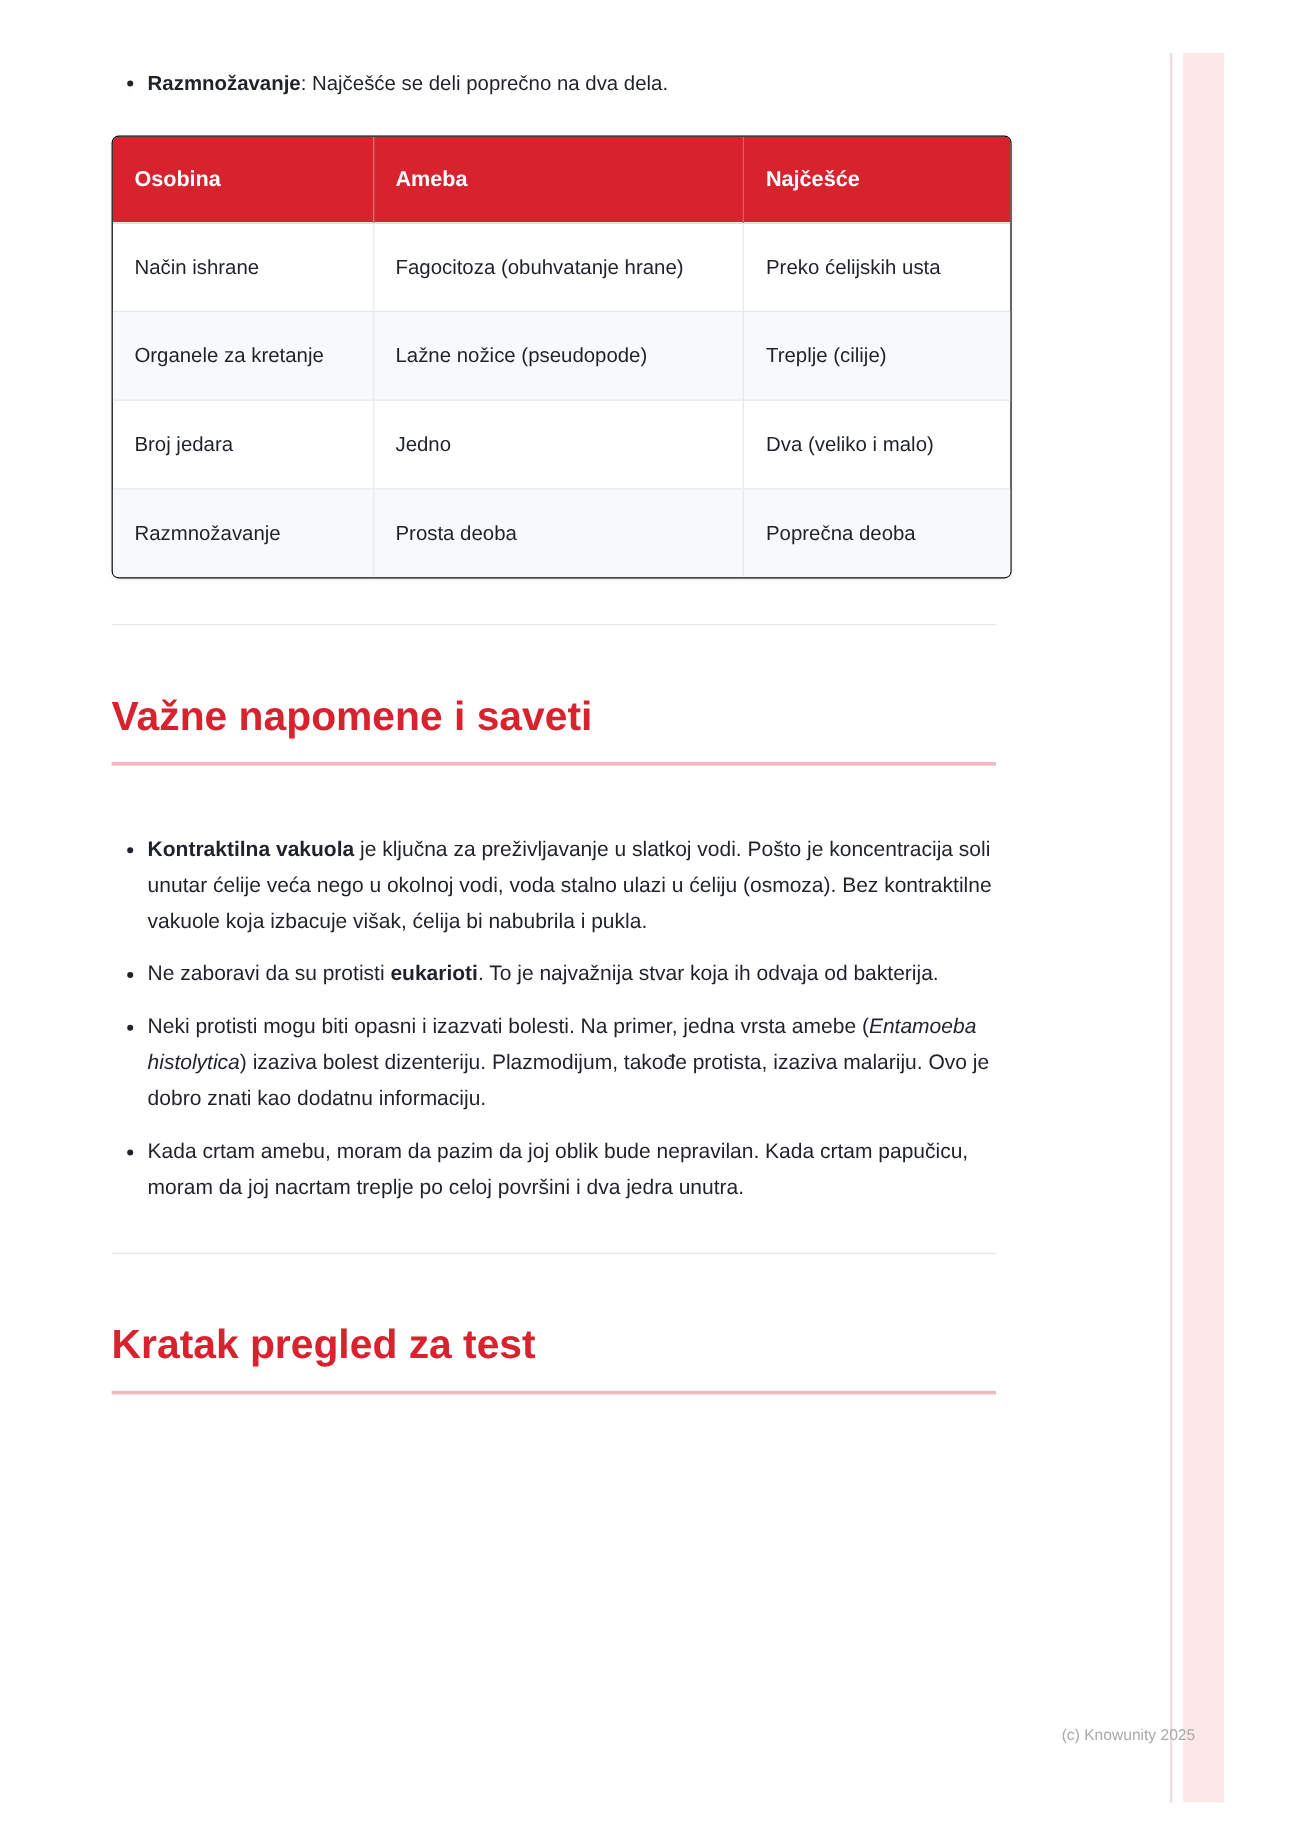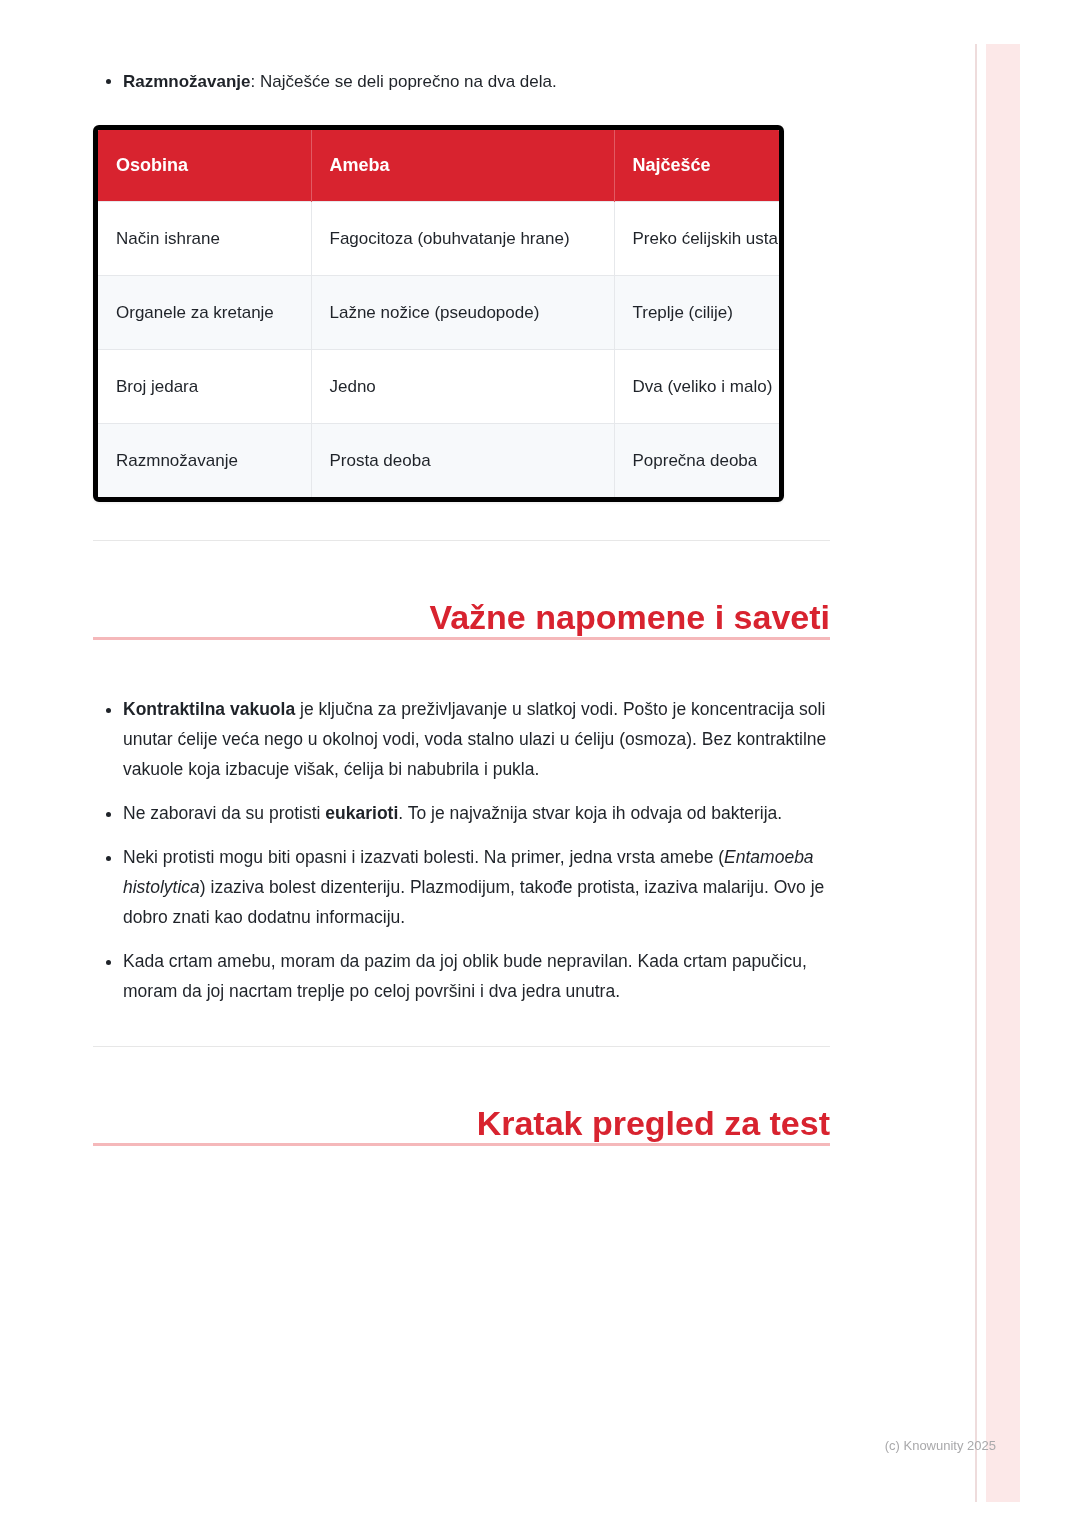--- a/index.html
+++ b/index.html
@@ -19,42 +19,42 @@
   .page {
     position: relative;
     width: 1080px;
     height: 1528px;
     background: #ffffff;
     overflow: hidden;
   }
   .content {
     position: absolute;
     left: 93px;
-    top: 12px;
+    top: 0;
     width: 737px;
   }
 
   ul.bullets { list-style: disc outside; padding-left: 30px; }
   ul.top-bullets { margin-top: 57px; }
   ul.top-bullets li { font-size: 17px; line-height: 26px; }
 
   h3.section-subtitle {
     margin-top: 36px;
     font-size: 24px;
     font-weight: 700;
     color: var(--subheading-red, #e4525c);
   }
 
   .table-wrap {
     margin-top: 30px;
     border-radius: 6px;
     overflow: hidden;
     box-shadow: 0 1px 3px rgba(0,0,0,0.08);
-    border: 5px solid #000000;
-    width: 691px;
+    border: 1px solid #000000;
+    width: 750px;
   }
   table.compare {
     width: 100%;
     border-collapse: collapse;
     table-layout: fixed;
   }
   table.compare col.c1 { width: 213px; }
   table.compare col.c2 { width: 303px; }
   table.compare col.c3 { width: 218px; }
   table.compare th {
@@ -85,22 +85,22 @@
   }
   hr.divider-1 { margin-top: 38px; }
   hr.divider-2 { margin-top: 40px; }
 
   h2.section-title {
     margin-top: 56px;
     font-size: 34px;
     line-height: 40px;
     font-weight: 800;
     color: var(--accent-red, #d8232f);
+    padding-bottom: 18px;
     border-bottom: 3px solid var(--underline-pink, #f5b8ba);
-    text-align: right;
   }
 
   ul.notes { margin-top: 54px; }
   ul.notes li {
     font-size: 17.5px;
     line-height: 30px;
     margin-bottom: 14px;
   }
   .b { font-weight: 700; }
   .i { font-style: italic; }

